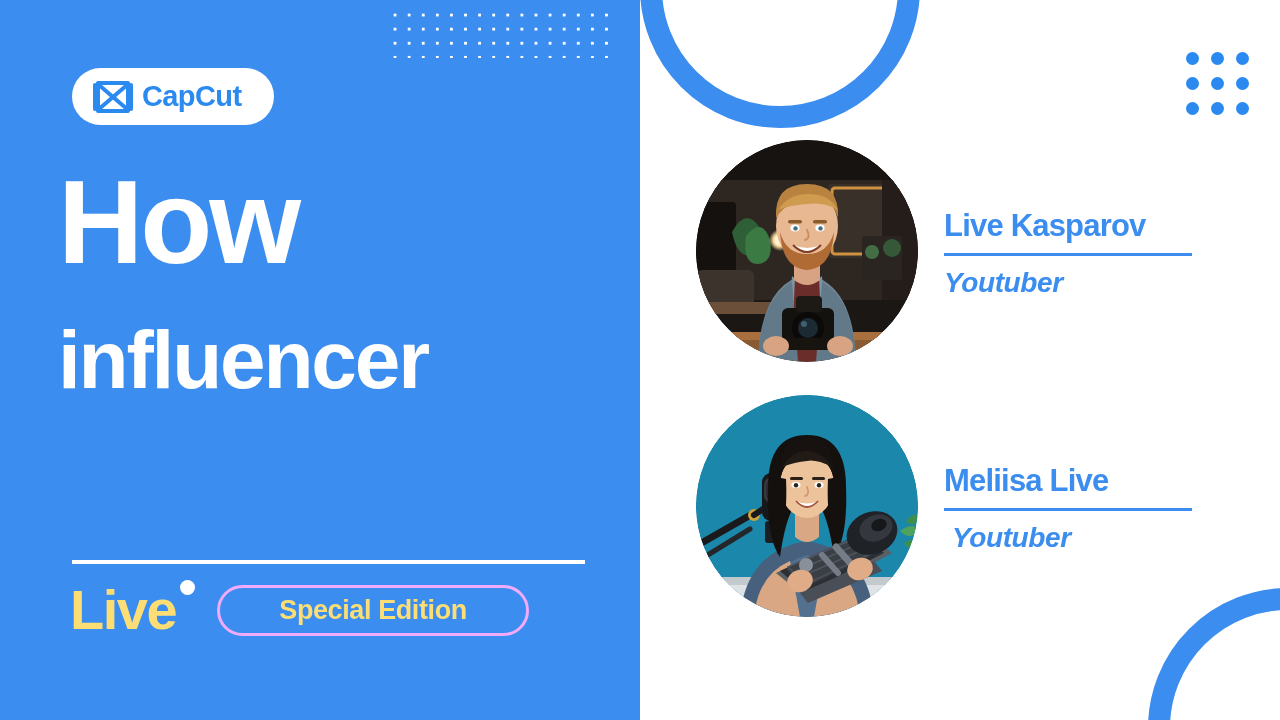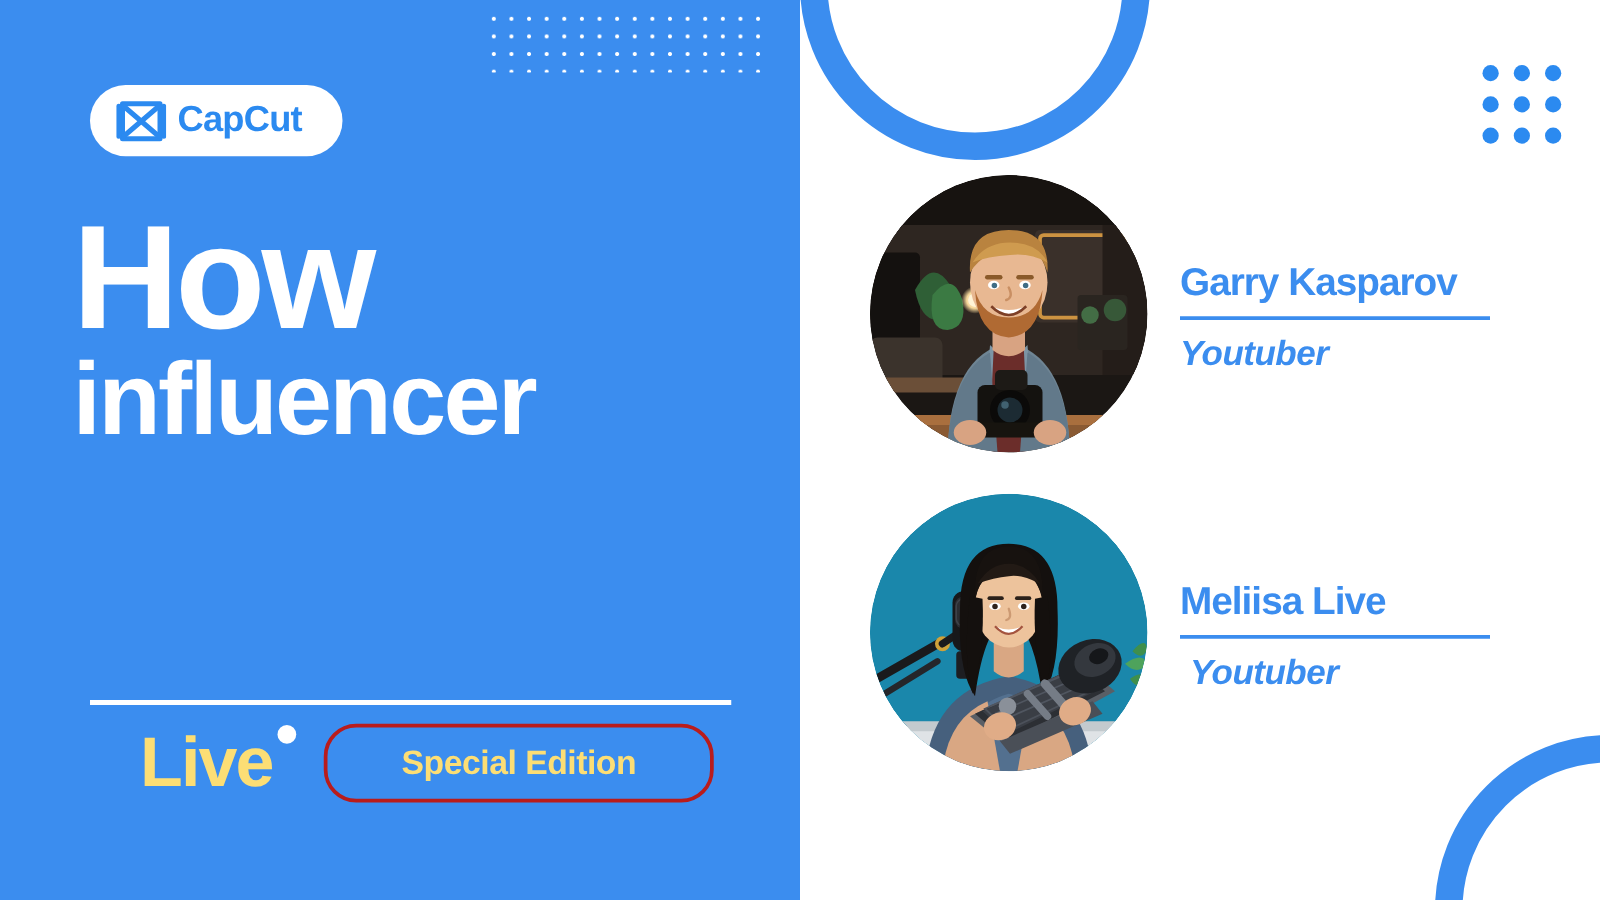--- a/index.html
+++ b/index.html
@@ -88,20 +88,21 @@
     line-height: 0.92;
     display: block;
     letter-spacing: -3px;
   }
   .headline .line-2,
   .headline .line-3 {
     font-size: 82px;
     line-height: 1.06;
     display: block;
     letter-spacing: -2.2px;
+    margin-top: 40px;
   }
   .headline .line-2 { margin-top: 10px; }
 
   
   .rule-white {
     position: absolute;
     left: 72px;
     top: 560px;
     width: 513px;
     height: 4px;
@@ -113,21 +114,20 @@
     position: absolute;
     left: 70px;
     top: 580px;
     display: flex;
     align-items: center;
     height: 60px;
   }
   .live-word-wrap {
     position: relative;
     display: inline-block;
-    margin-left: 42px;
   }
   .live-word {
     font-size: 56px;
     font-weight: bold;
     color: #FCDE75;
     letter-spacing: -1.5px;
     line-height: 1;
     display: inline-block;
   }
   .live-dot {
@@ -135,22 +135,22 @@
     right: -19px;
     top: -2px;
     width: 15px;
     height: 15px;
     border-radius: 50%;
     background: #ffffff;
   }
   .pill-edition {
     margin-left: 41px;
     width: 312px;
-    height: 63px;
-    border: 3px solid #b91c1c;
+    height: 51px;
+    border: 3px solid #f0abfc;
     border-radius: 26px;
     display: flex;
     align-items: center;
     justify-content: center;
     box-sizing: border-box;
   }
   .pill-edition span {
     font-size: 27px;
     font-weight: bold;
     color: #FCDE75;
@@ -385,21 +385,21 @@
           <circle cx="112" cy="188" r="10" fill="#1c2b33"></circle>
           <circle cx="108" cy="184" r="3" fill="#4b6f80" opacity="0.8"></circle>
           <rect x="76" y="198" width="72" height="12" rx="4" fill="#17140f"></rect>
 
           <ellipse cx="80" cy="206" rx="13" ry="10" fill="#d8a382"></ellipse>
           <ellipse cx="144" cy="206" rx="13" ry="10" fill="#d8a382"></ellipse>
         </g>
       </svg>
     </div>
     <div class="speaker-info">
-      <div class="speaker-name">Garry Kasparov</div>
+      <div class="speaker-name">Live Kasparov</div>
       <div class="speaker-divider"></div>
       <div class="speaker-role">Youtuber</div>
     </div>
   </div>
 
   <div class="speaker speaker-2">
     <div class="avatar">
       <svg viewBox="0 0 222 222">
         <defs>
           <clipPath id="c2">

